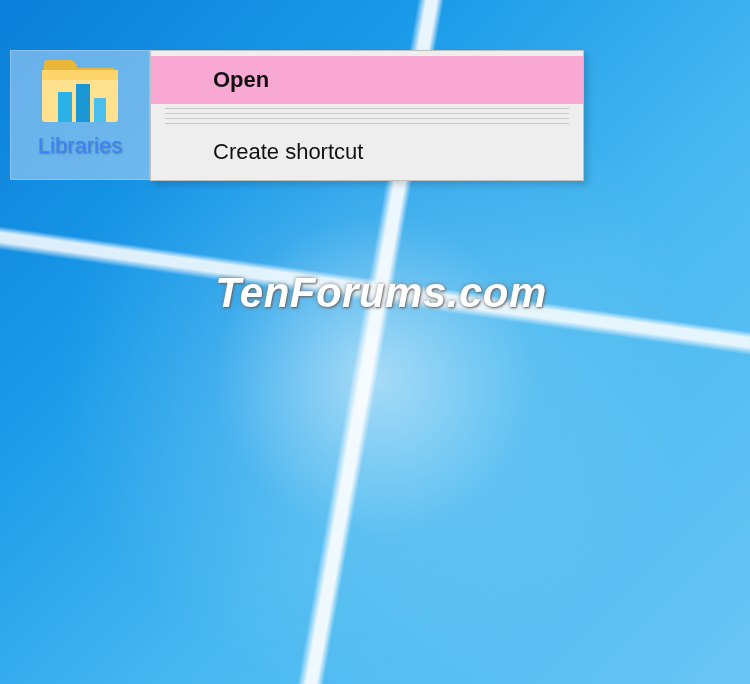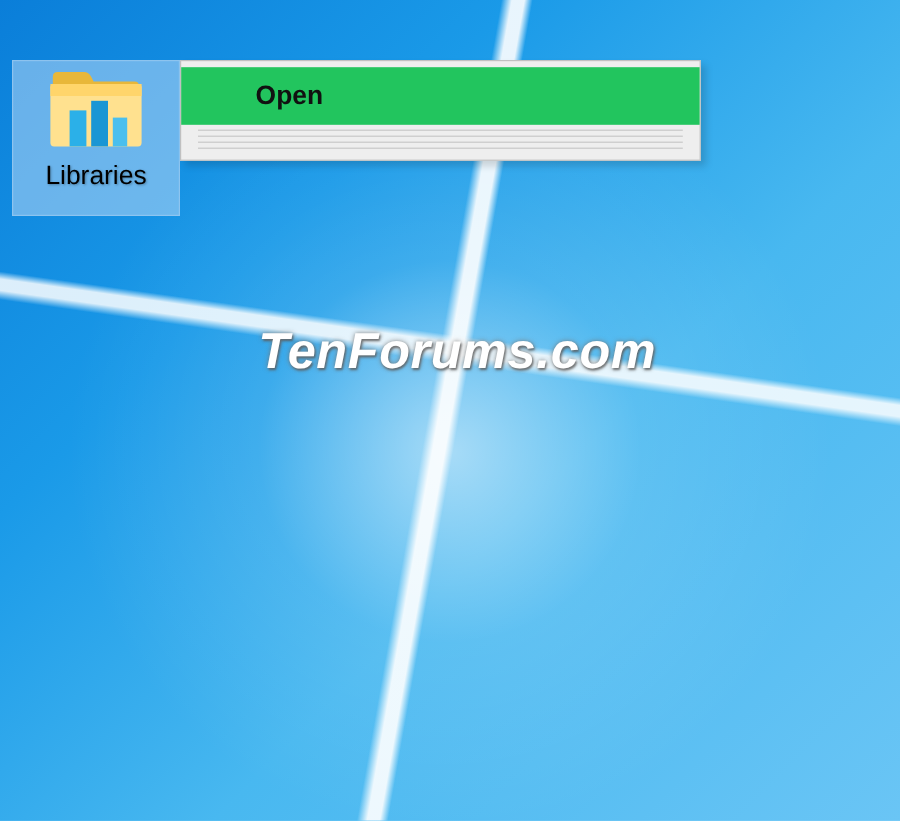--- a/index.html
+++ b/index.html
@@ -38,21 +38,21 @@
       background: rgba(180, 215, 245, 0.55);
       border: 1px solid rgba(150, 200, 240, 0.8);
       cursor: pointer;
     }
     .folder-icon {
       width: 80px;
       height: 75px;
       margin-top: 5px;
     }
     .icon-label {
-      color: #000000;
+      color: #3b82f6;
       font-size: 22px;
       font-weight: 400;
       text-shadow: 1px 1px 2px rgba(0,0,0,0.3);
       margin-top: 2px;
     }
     .context-menu {
       position: absolute;
       top: 50px;
       left: 150px;
       width: 434px;
@@ -66,21 +66,21 @@
       font-size: 22px;
       color: #111;
       cursor: default;
       line-height: 1.35;
       white-space: nowrap;
     }
     .menu-item.bold {
       font-weight: 700;
     }
     .menu-item.highlighted {
-      background: #22c55e;
+      background: #f9a8d4;
     }
     .menu-separator {
       height: 1px;
       background: #c8c8c8;
       margin: 4px 14px;
     }
     .watermark {
       position: absolute;
       top: 233px;
       left: 6px;
@@ -113,15 +113,16 @@
   </svg>
   <div class="icon-label">Libraries</div>
 </div>
 
 <div class="context-menu">
   <div class="menu-item bold highlighted">Open</div>
   <div class="menu-separator"></div>
   <div class="menu-separator"></div>
   <div class="menu-separator"></div>
   <div class="menu-separator"></div>
+  <div class="menu-item">Create shortcut</div>
 </div>
 
 <div class="watermark">TenForums.com</div>
 
 </body></html>

